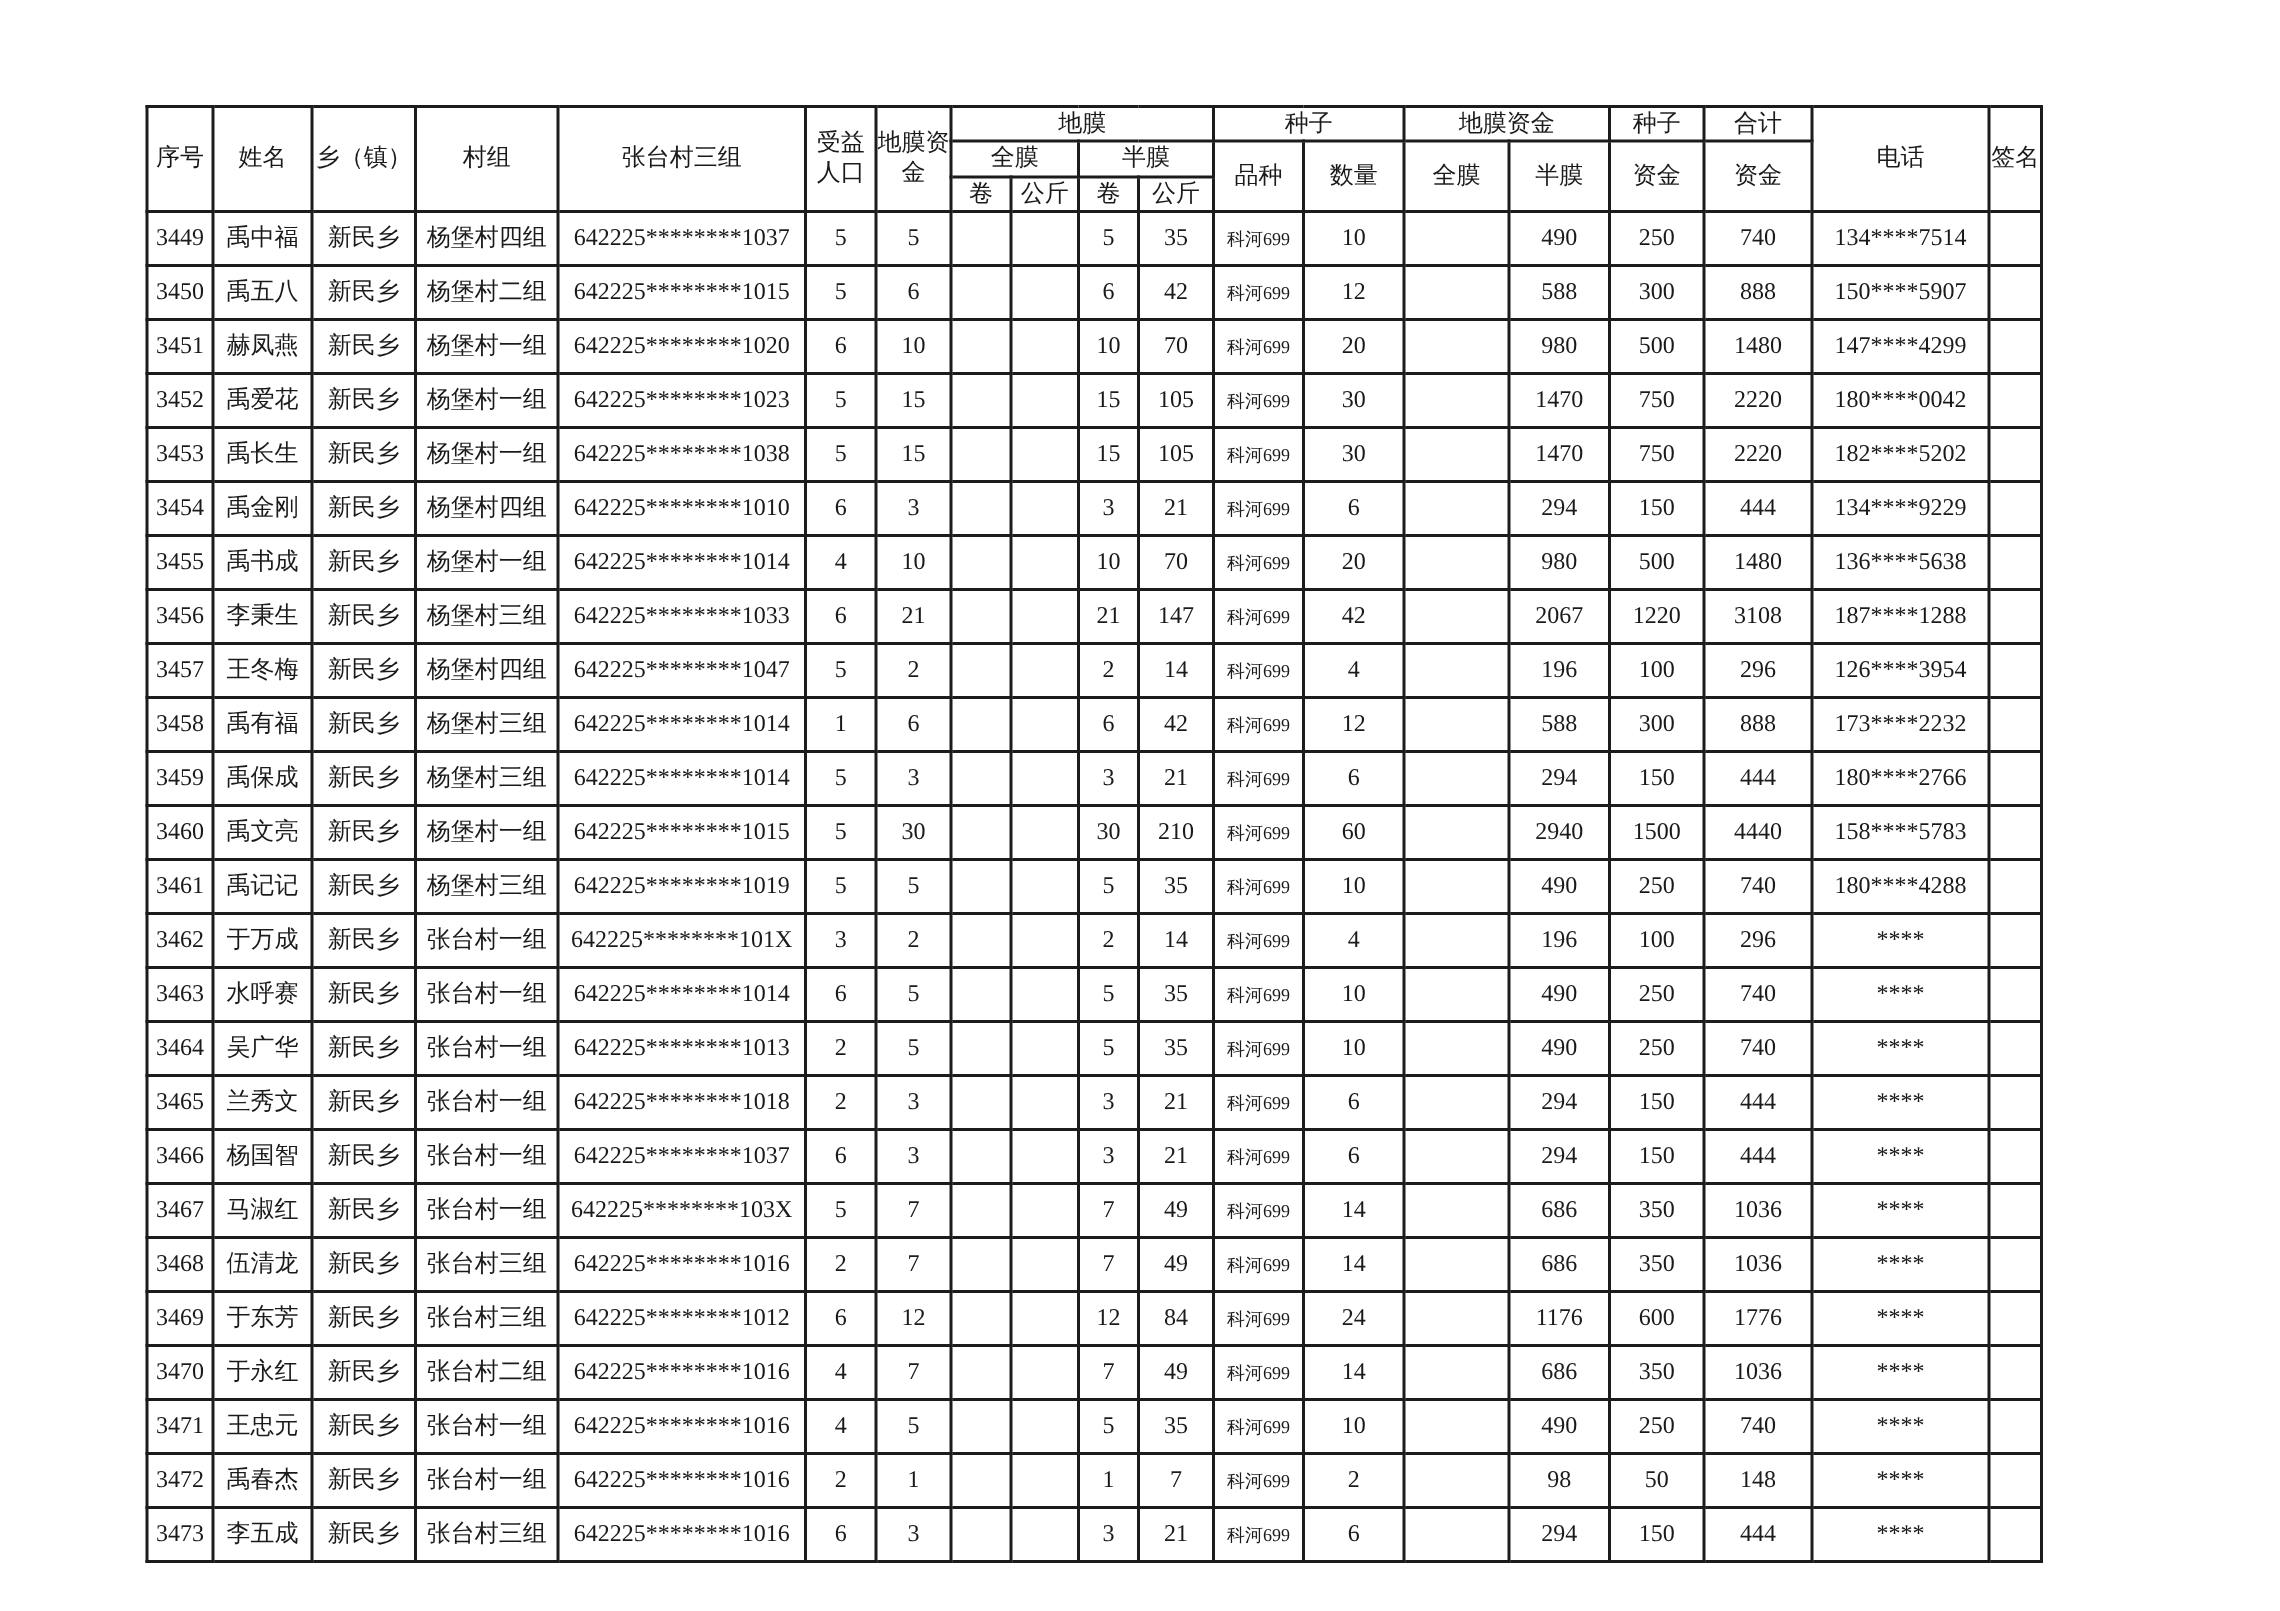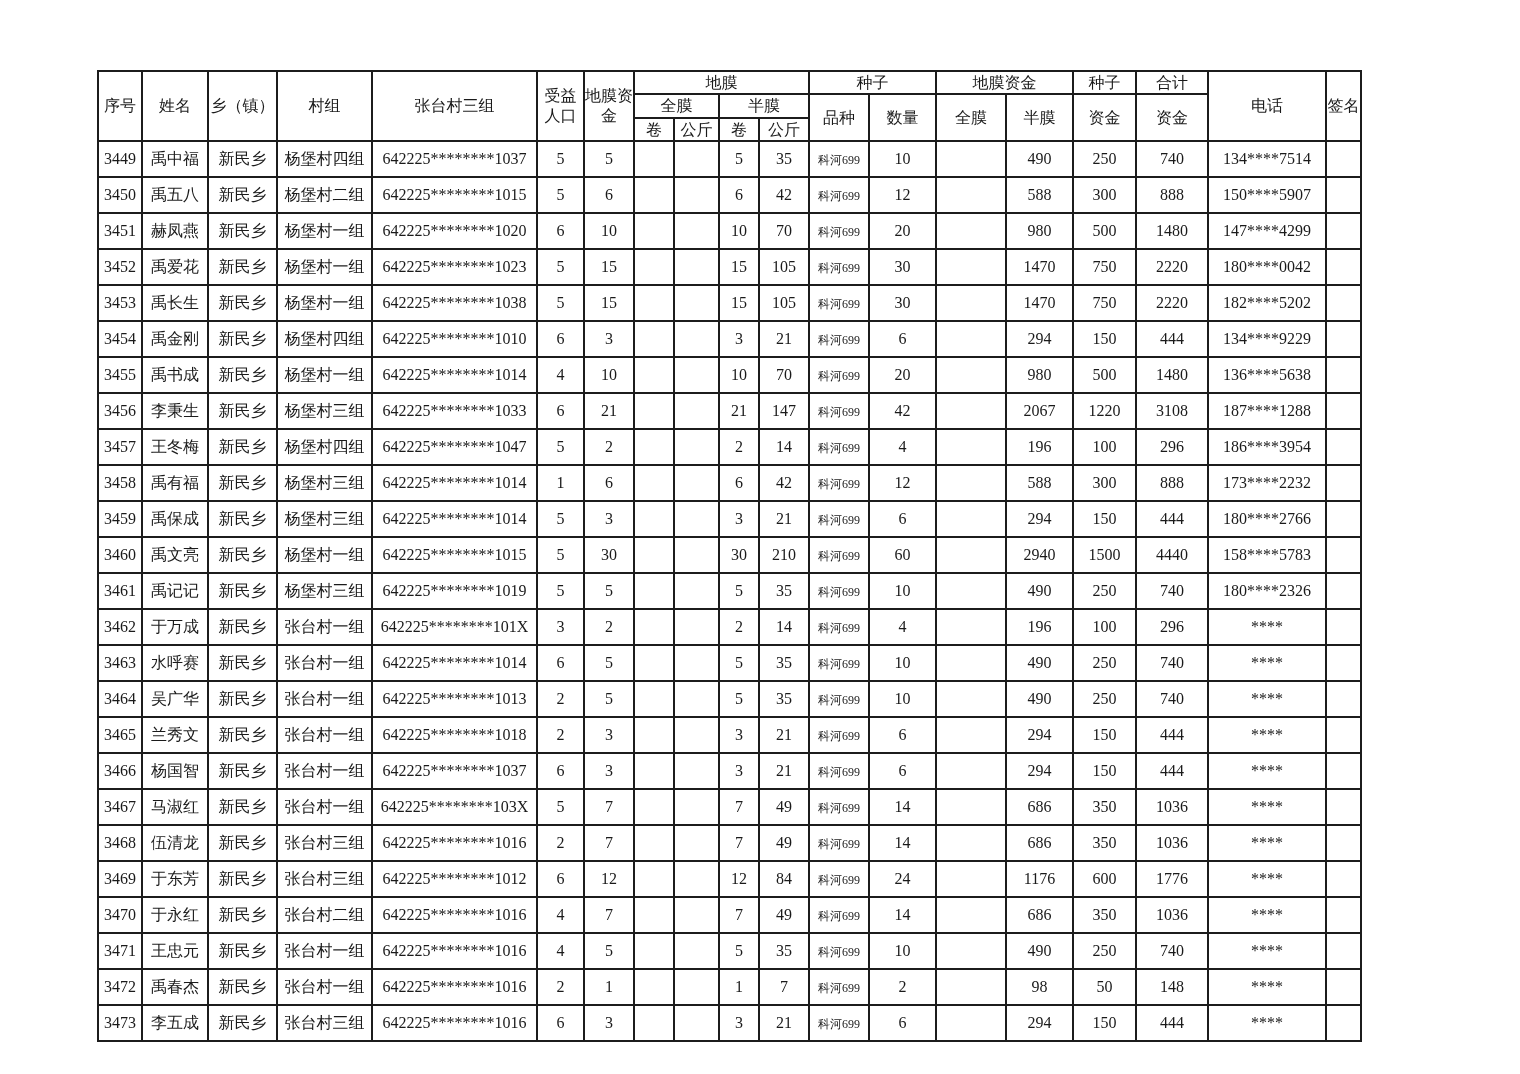--- a/index.html
+++ b/index.html
@@ -302,21 +302,21 @@
     <td></td>
     <td></td>
     <td>2</td>
     <td>14</td>
     <td class="variety-cell"><span class="variety">科河699</span></td>
     <td>4</td>
     <td></td>
     <td>196</td>
     <td>100</td>
     <td>296</td>
-    <td>186****3954</td>
+    <td>126****3954</td>
     <td></td>
   </tr>
 
   <tr>
     <td>3458</td>
     <td>禹有福</td>
     <td>新民乡</td>
     <td>杨堡村三组</td>
     <td>642225********1014</td>
     <td>1</td>
@@ -390,21 +390,21 @@
     <td></td>
     <td></td>
     <td>5</td>
     <td>35</td>
     <td class="variety-cell"><span class="variety">科河699</span></td>
     <td>10</td>
     <td></td>
     <td>490</td>
     <td>250</td>
     <td>740</td>
-    <td>180****2326</td>
+    <td>180****4288</td>
     <td></td>
   </tr>
 
   <tr>
     <td>3462</td>
     <td>于万成</td>
     <td>新民乡</td>
     <td>张台村一组</td>
     <td>642225********101X</td>
     <td>3</td>

